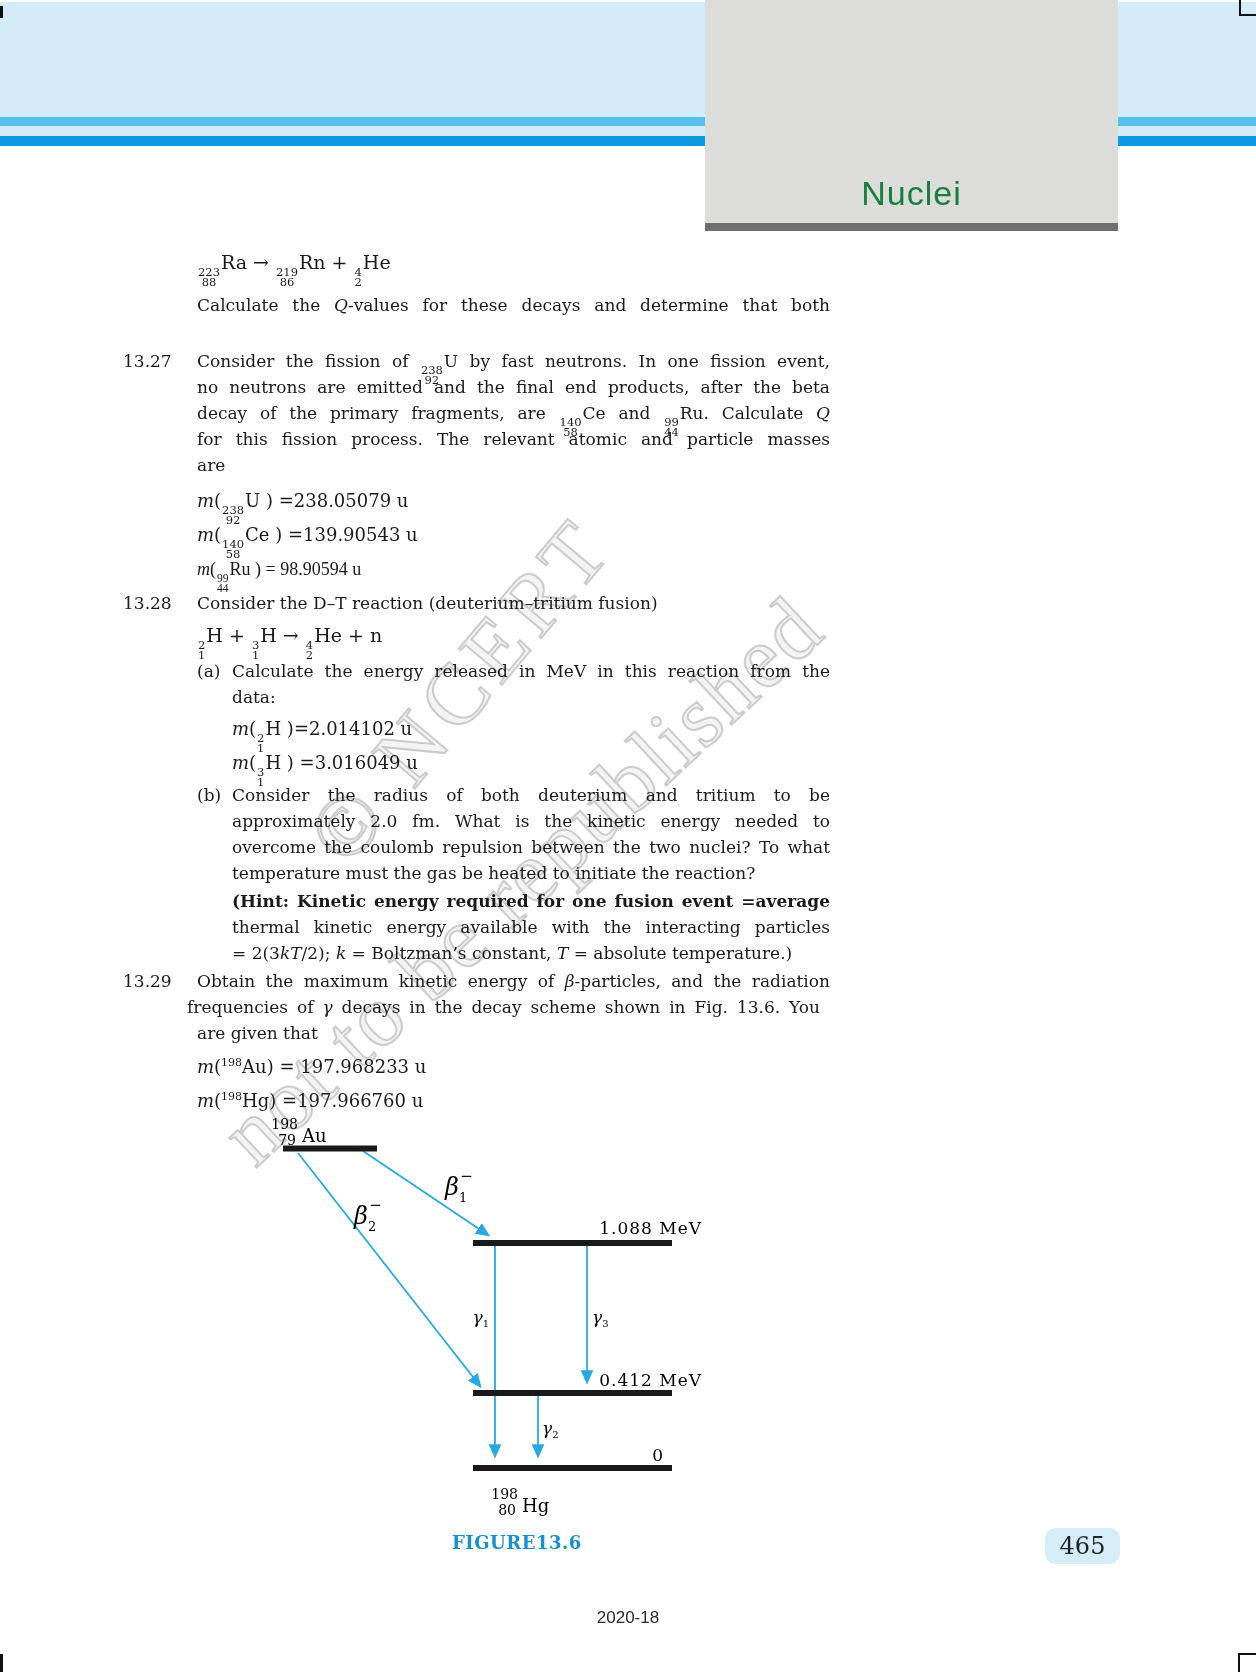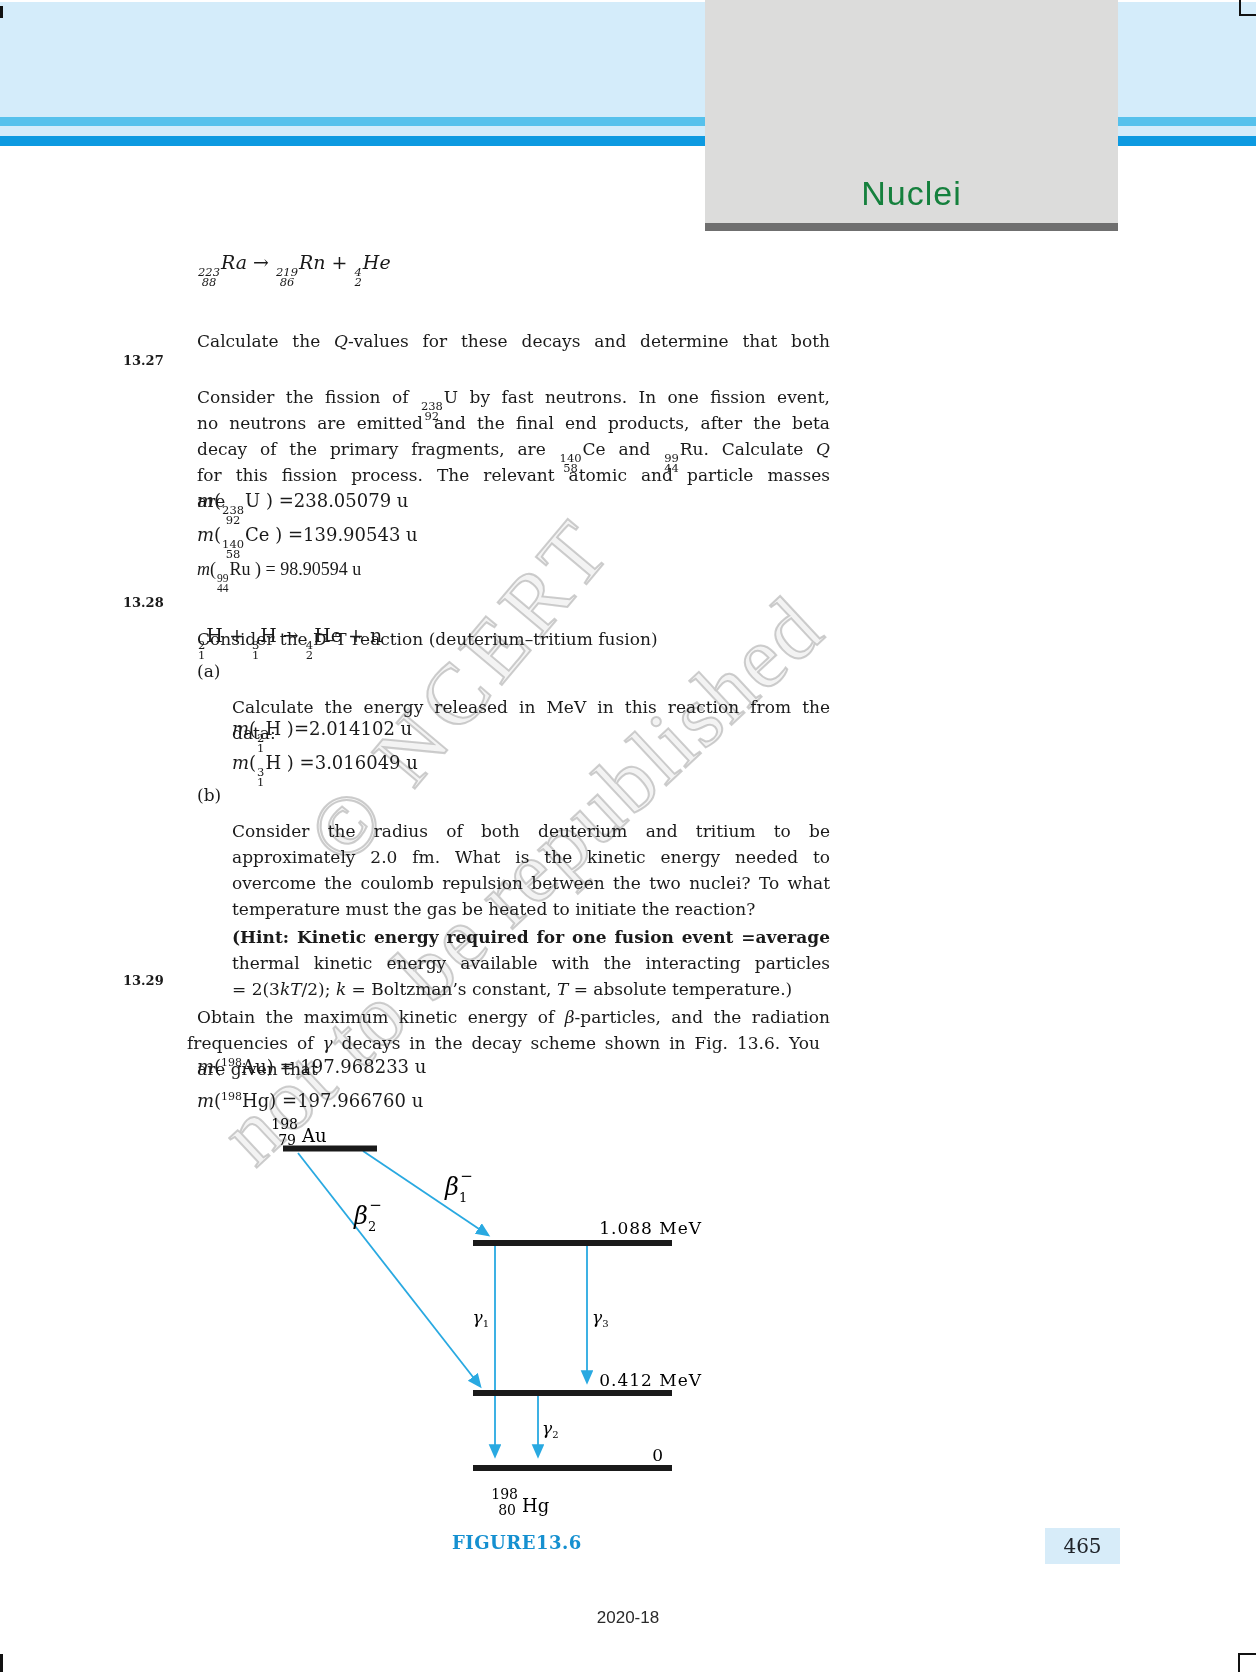--- a/index.html
+++ b/index.html
@@ -11,42 +11,42 @@
   .stripe-mid{top:117px;height:9px;background:#56c1ec;}
   .band-light2{top:126px;height:10px;background:#d4ecfa;}
   .stripe-dark{top:136px;height:10px;background:#0d9ae1;}
   .chapter-box{position:absolute;left:705px;top:0;width:413px;height:223px;background:#dcdcdb;
                border-bottom:8px solid #6f6f6f;display:flex;align-items:flex-end;justify-content:center;}
   .chapter-title{font-family:"Liberation Sans","DejaVu Sans",sans-serif;font-weight:300;
                  font-size:34px;color:#15803d;letter-spacing:1px;padding-bottom:10px;}
   
   .mark{position:absolute;background:#111;}
   
-  .tl{position:absolute;font-size:17px;line-height:26px;height:26px;white-space:normal;margin-top:36px;}
+  .tl{position:absolute;font-size:17px;line-height:26px;height:26px;white-space:normal;}
   .jl{text-align:justify;text-align-last:justify;}
-  .num{position:absolute;font-weight:bold;font-size:13px;line-height:26px;}
+  .num{position:absolute;font-weight:normal;font-size:17px;line-height:26px;}
   .marker{position:absolute;font-size:17px;line-height:26px;}
   .eq{position:absolute;font-size:19px;line-height:30px;white-space:nowrap;}
   .ml{position:absolute;font-size:18px;line-height:30px;white-space:nowrap;}
   .it{font-style:italic;}
   .sup{font-size:11px;vertical-align:7px;letter-spacing:0;}
   .ss{display:inline-flex;flex-direction:column;align-items:center;font-size:11.5px;
       line-height:10px;vertical-align:-7px;padding:0 1px;}
   .ss span{display:block;}
   
   .wm{position:absolute;white-space:nowrap;font-family:"Liberation Serif","DejaVu Serif",serif;
       color:rgba(190,190,190,0.18);-webkit-text-stroke:2px rgba(165,165,165,0.55);
       pointer-events:none;z-index:1;}
   .wm1{left:250px;top:640px;font-size:86px;letter-spacing:8px;transform:rotate(-50deg);transform-origin:center;}
   .wm2{left:130px;top:830px;font-size:88px;letter-spacing:2px;transform:rotate(-43deg);transform-origin:center;}
   .content{position:absolute;inset:0;z-index:2;}
   .figure-caption{position:absolute;left:452px;top:1532px;font-size:18px;font-weight:bold;
                   color:#1590d0;letter-spacing:0.5px;}
   .page-badge{position:absolute;left:1045px;top:1528px;width:75px;height:36px;background:#d7ecf9;
-              display:flex;align-items:center;justify-content:center;font-size:20px;color:#20242a;}
+              display:flex;align-items:center;justify-content:center;font-size:24px;color:#20242a;border-radius:11px;}
   .footer{position:absolute;left:0;top:1608px;width:1256px;text-align:center;
           font-family:"Liberation Sans","DejaVu Sans",sans-serif;font-size:17px;color:#2a2a2a;}
   svg text{font-family:"DejaVu Serif","Liberation Serif",serif;}
 </style>
 </head>
 <body>
 
 <div class="page">
 
   <div class="band band-light"></div>
@@ -62,21 +62,21 @@
   <div class="mark" style="left:1239px;top:14px;width:17px;height:2px;"></div>
   <div class="mark" style="left:0;top:1654px;width:3px;height:18px;"></div>
   <div class="mark" style="left:1238px;top:1654px;width:2px;height:18px;"></div>
   <div class="mark" style="left:1238px;top:1653px;width:18px;height:2px;"></div>
 
   <div class="wm wm1">© NCERT</div>
   <div class="wm wm2">not to be republished</div>
 
   <div class="content">
 
-    <div class="eq" style="left:197px;top:247px;font-style:italic;"><span class="ss">
+    <div class="eq" style="left:197px;top:247px;"><span class="ss">
           <span>223</span>
           <span>88</span>
         </span>Ra → <span class="ss">
           <span>219</span>
           <span>86</span>
         </span>Rn + <span class="ss">
           <span>4</span>
           <span>2</span>
         </span>He</div>
 

